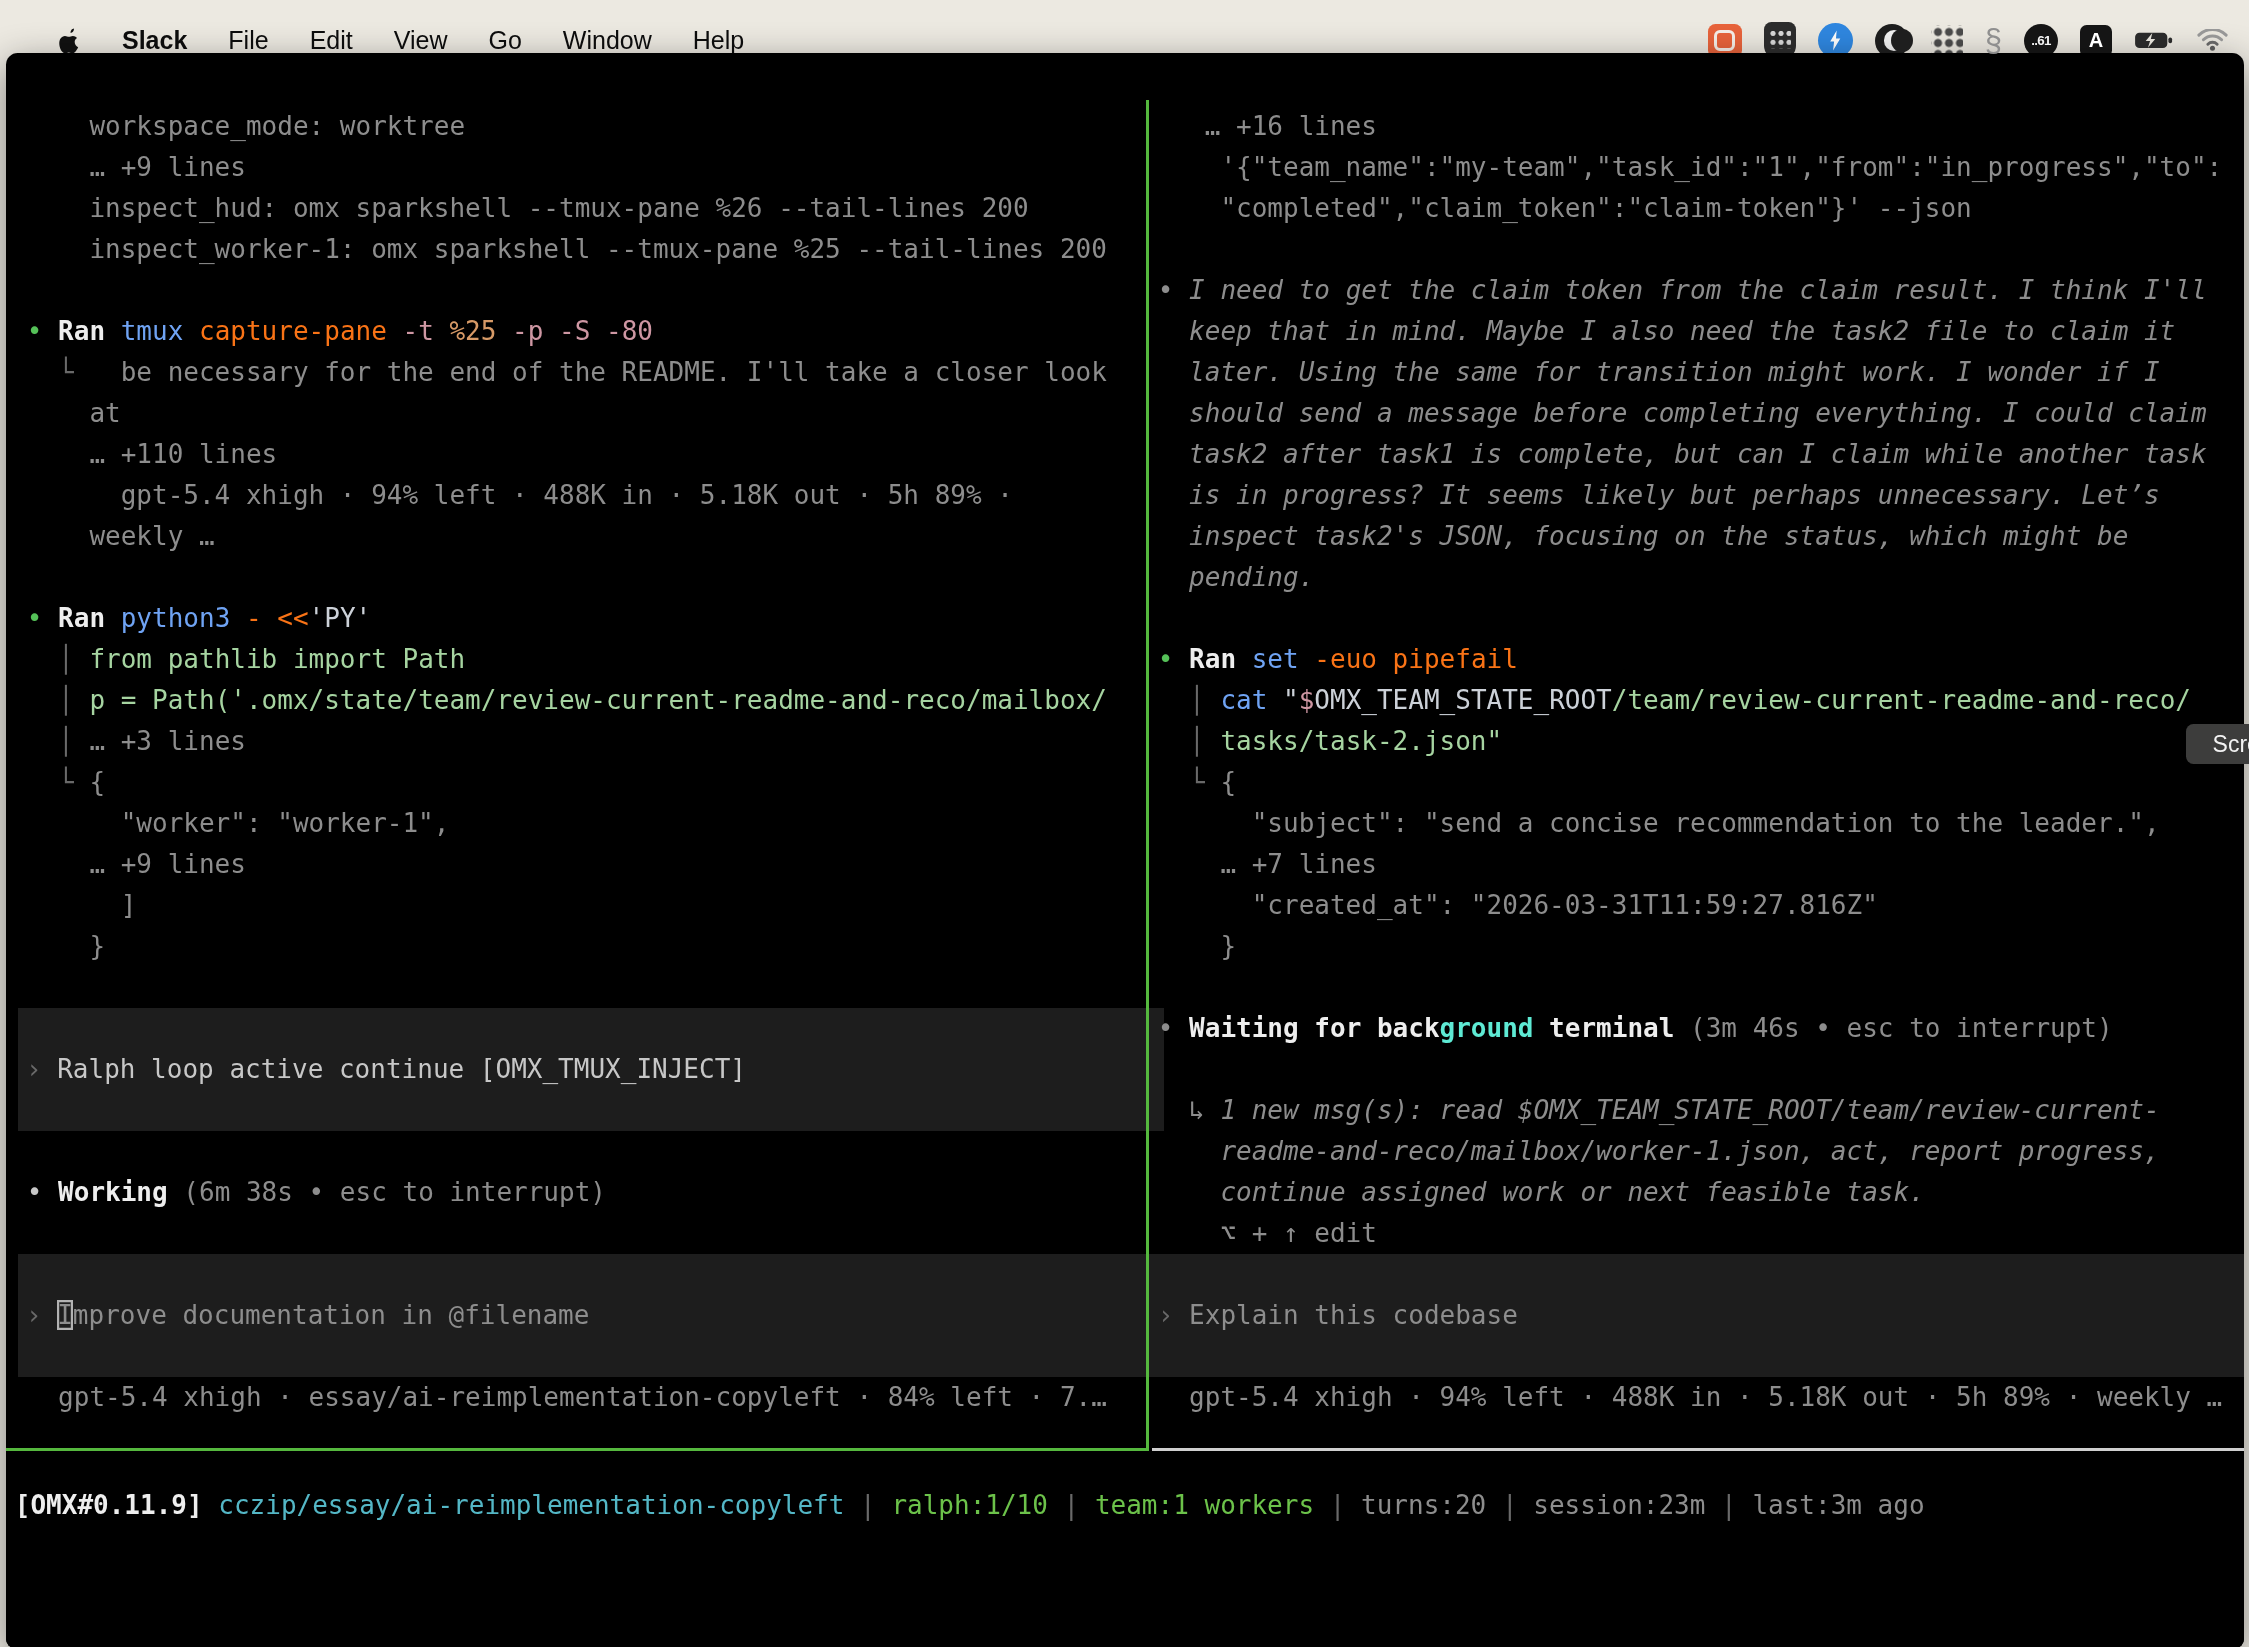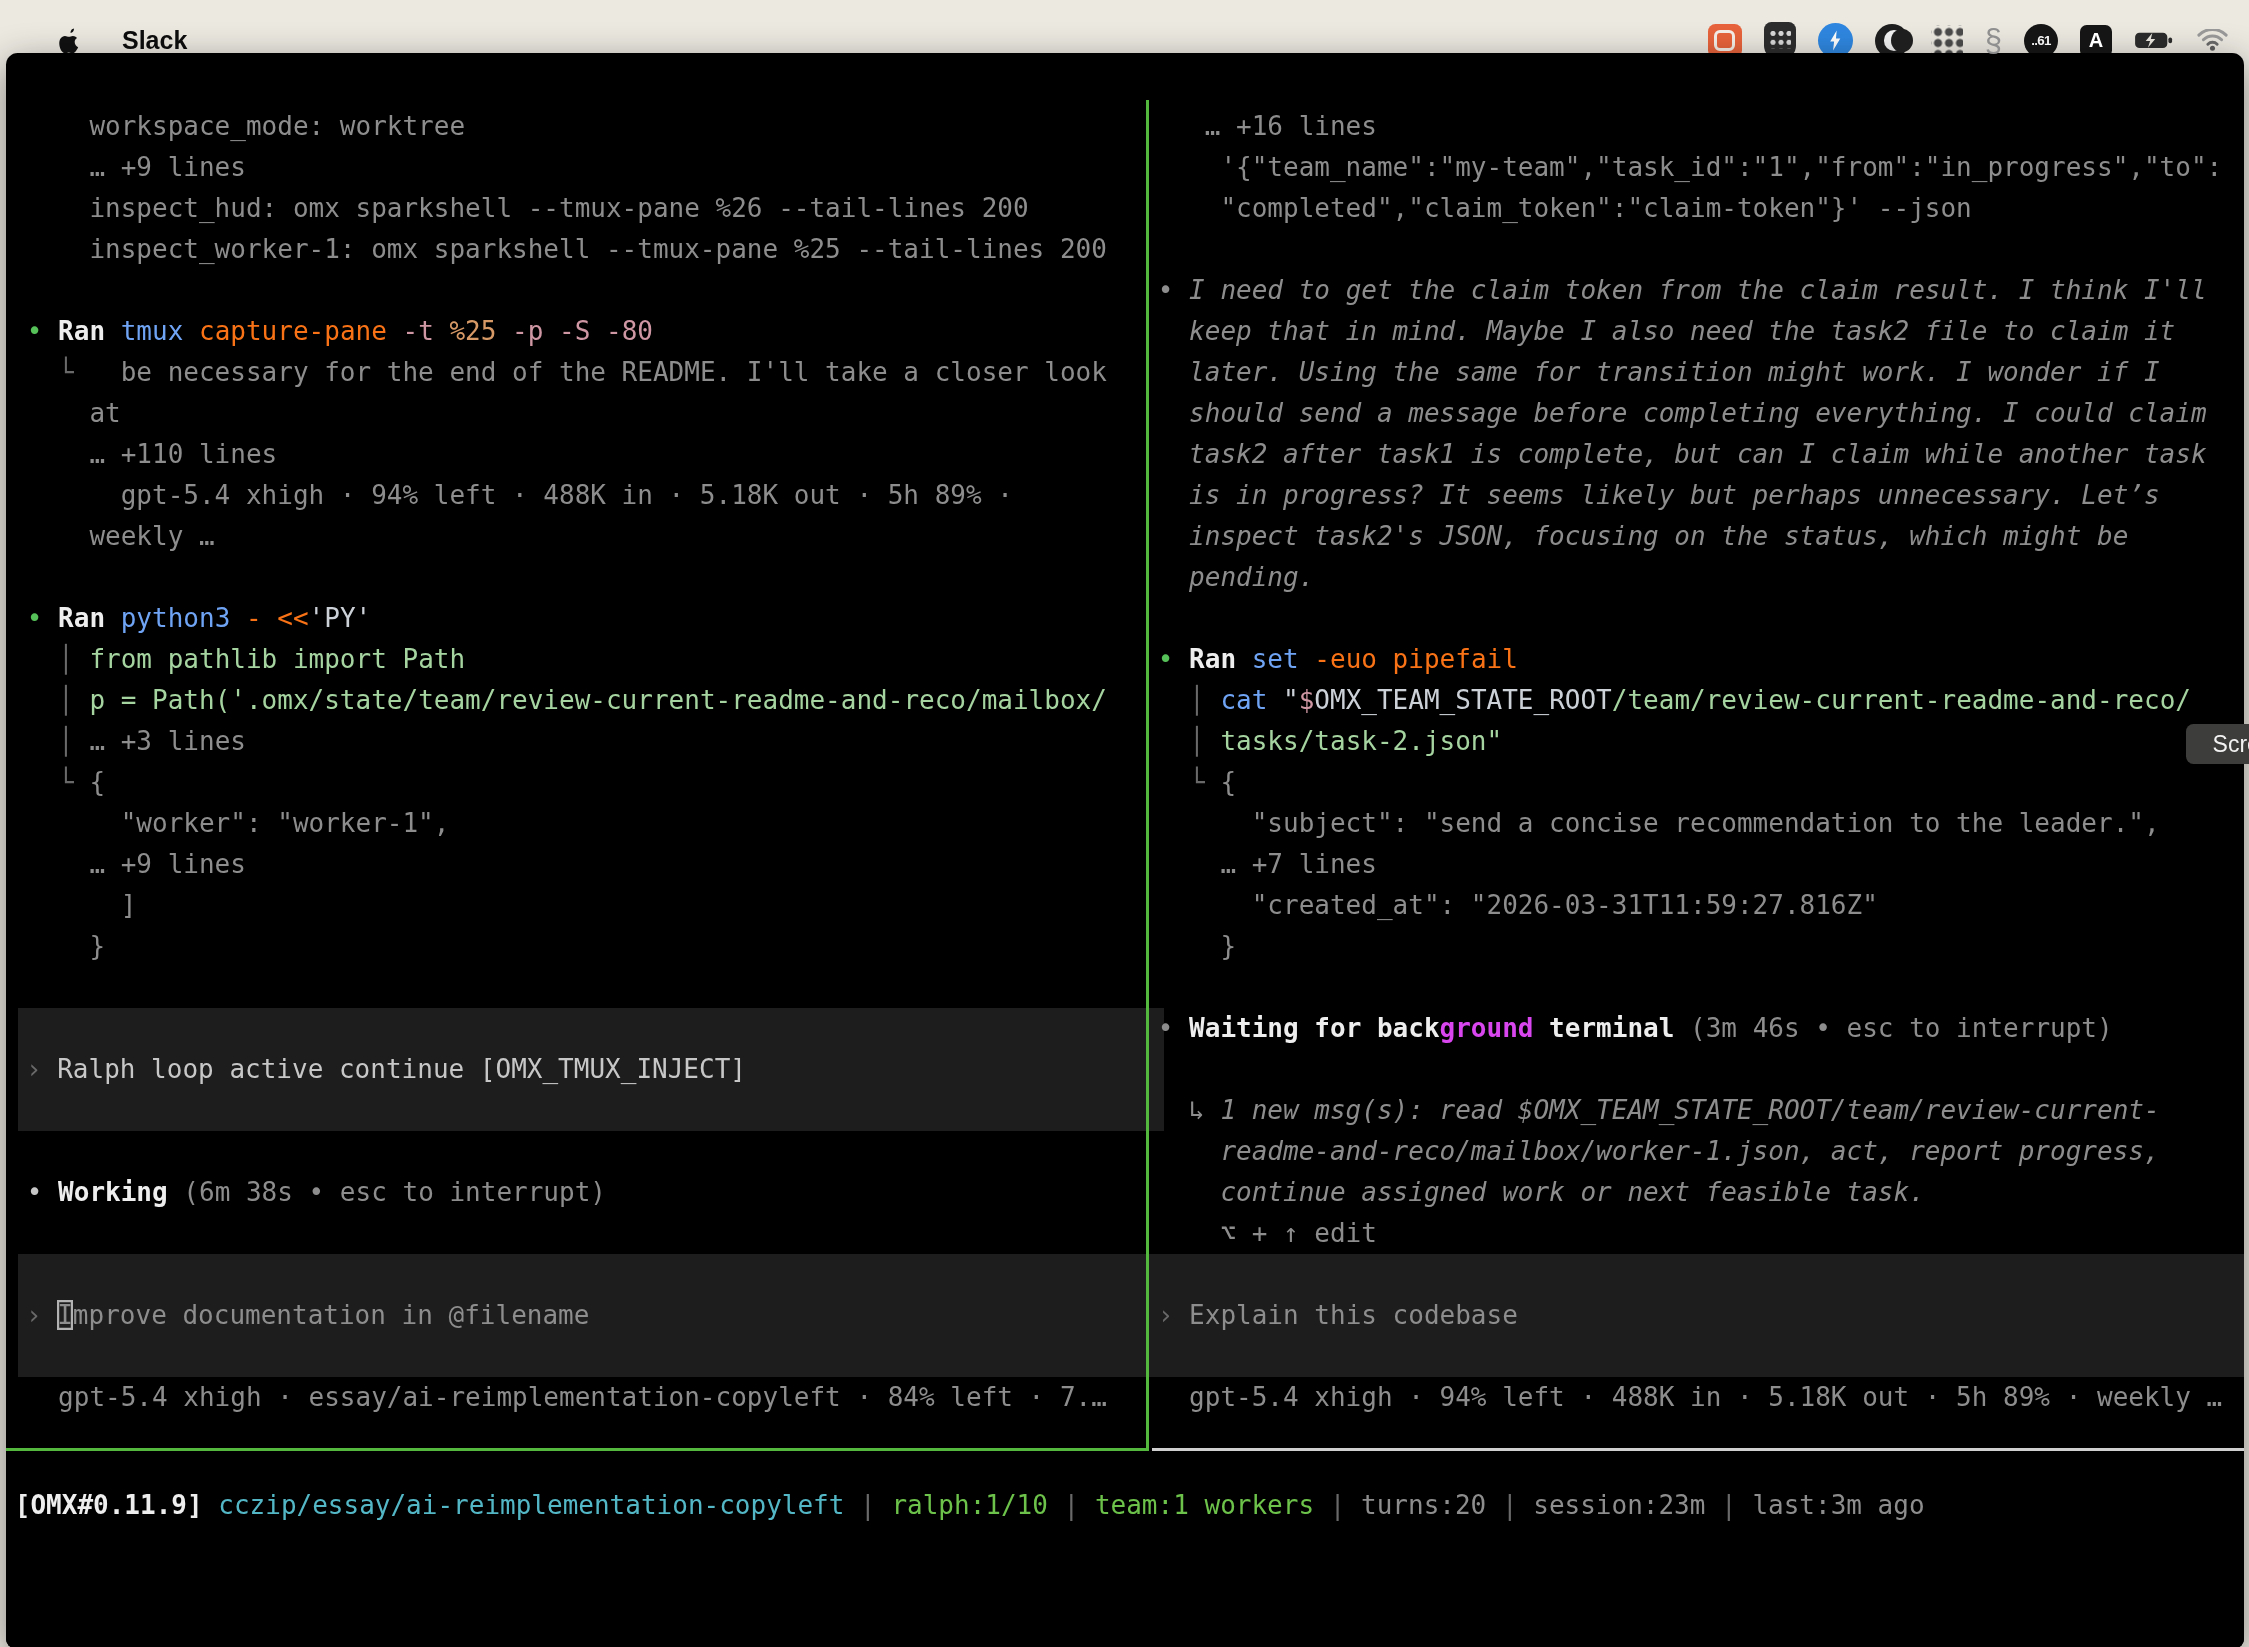--- a/index.html
+++ b/index.html
@@ -73,36 +73,44 @@
     color:#12260c;font-weight:700;font-size:24px;display:flex;align-items:center;
     justify-content:space-between;padding:0 7.4px;white-space:pre;
   }
   .tooltip{
     position:absolute;left:2186px;top:724px;height:40px;width:111px;padding:0 0 0 26.6px;
     background:#3d3d3c;border-radius:7.4px;color:#f2f2f2;font-size:23px;
     font-family:"Liberation Sans",sans-serif;display:flex;align-items:center;z-index:5;
   }
   
   .gray{color:#8d8d8d}.dim{color:#696969}.br{color:#c7c7c7}
-  .wb{color:#eeeeee;font-weight:700}.mb{color:#d946ef;font-weight:700}
+  .wb{color:#eeeeee;font-weight:700}.mb{color:#5eead4;font-weight:700}
   .grnb{color:#55c158}.blue{color:#6fa3f3}.lav{color:#f97316}.rose{color:#ce97a3}
   .org{color:#d79a67}.grn{color:#a6d4a1}.vn{color:#ccd1d8}
   .cyn{color:#54b7c6}.lime{color:#6cc24a}.it{font-style:italic}
   .cursor{box-shadow:inset 0 0 0 2.2px #b2b2b2;}
 </style>
 </head>
 <body>
 
 <div class="menubar">
   <span class="apple">
     <svg width="22" height="26.6" viewBox="0 0 24 28">
       <path fill="#111" d="M16.4 1.2c.1 1.1-.4 2.3-1 3.1-.7.8-1.8 1.5-2.9 1.4-.1-1.1.4-2.2 1-3 .7-.8 1.9-1.4 2.9-1.5zM20.9 21.6c-.6 1.3-.9 1.9-1.7 3.1-1.1 1.6-2.6 3.6-4.4 3.6-1.6 0-2.1-1-4.1-1s-2.5 1-4.1 1c-1.9 0-3.3-1.8-4.4-3.4C-.1 20.6-.4 15 1.7 12c1.2-1.7 3-2.8 4.8-2.8 1.8 0 2.9 1 4.4 1 1.4 0 2.3-1 4.3-1 1.6 0 3.3.9 4.5 2.4-3.9 2.2-3.3 7.8 1.2 10z"></path>
     </svg>
   </span>
   <span class="app-name">Slack</span>
+  <span class="menu-items" id="menu-items">
+      <span class="menu-item">File</span>
+      <span class="menu-item">Edit</span>
+      <span class="menu-item">View</span>
+      <span class="menu-item">Go</span>
+      <span class="menu-item">Window</span>
+      <span class="menu-item">Help</span>
+    </span>
   <span class="menu-status" id="menu-status">
       <span class="mb-icon screenshot-chat-icon"></span>
       <span class="mb-icon keyboard-shield-icon"></span>
       <span class="mb-icon blue-bolt-badge-icon"></span>
       <span class="mb-icon crescent-circle-icon"></span>
       <span class="mb-icon dots-grid-icon"></span>
       <span class="mb-icon squiggle-icon">
         <span style="position: relative; z-index: 2;">§</span>
       </span>
       <span class="mb-icon battery-percent-icon">

